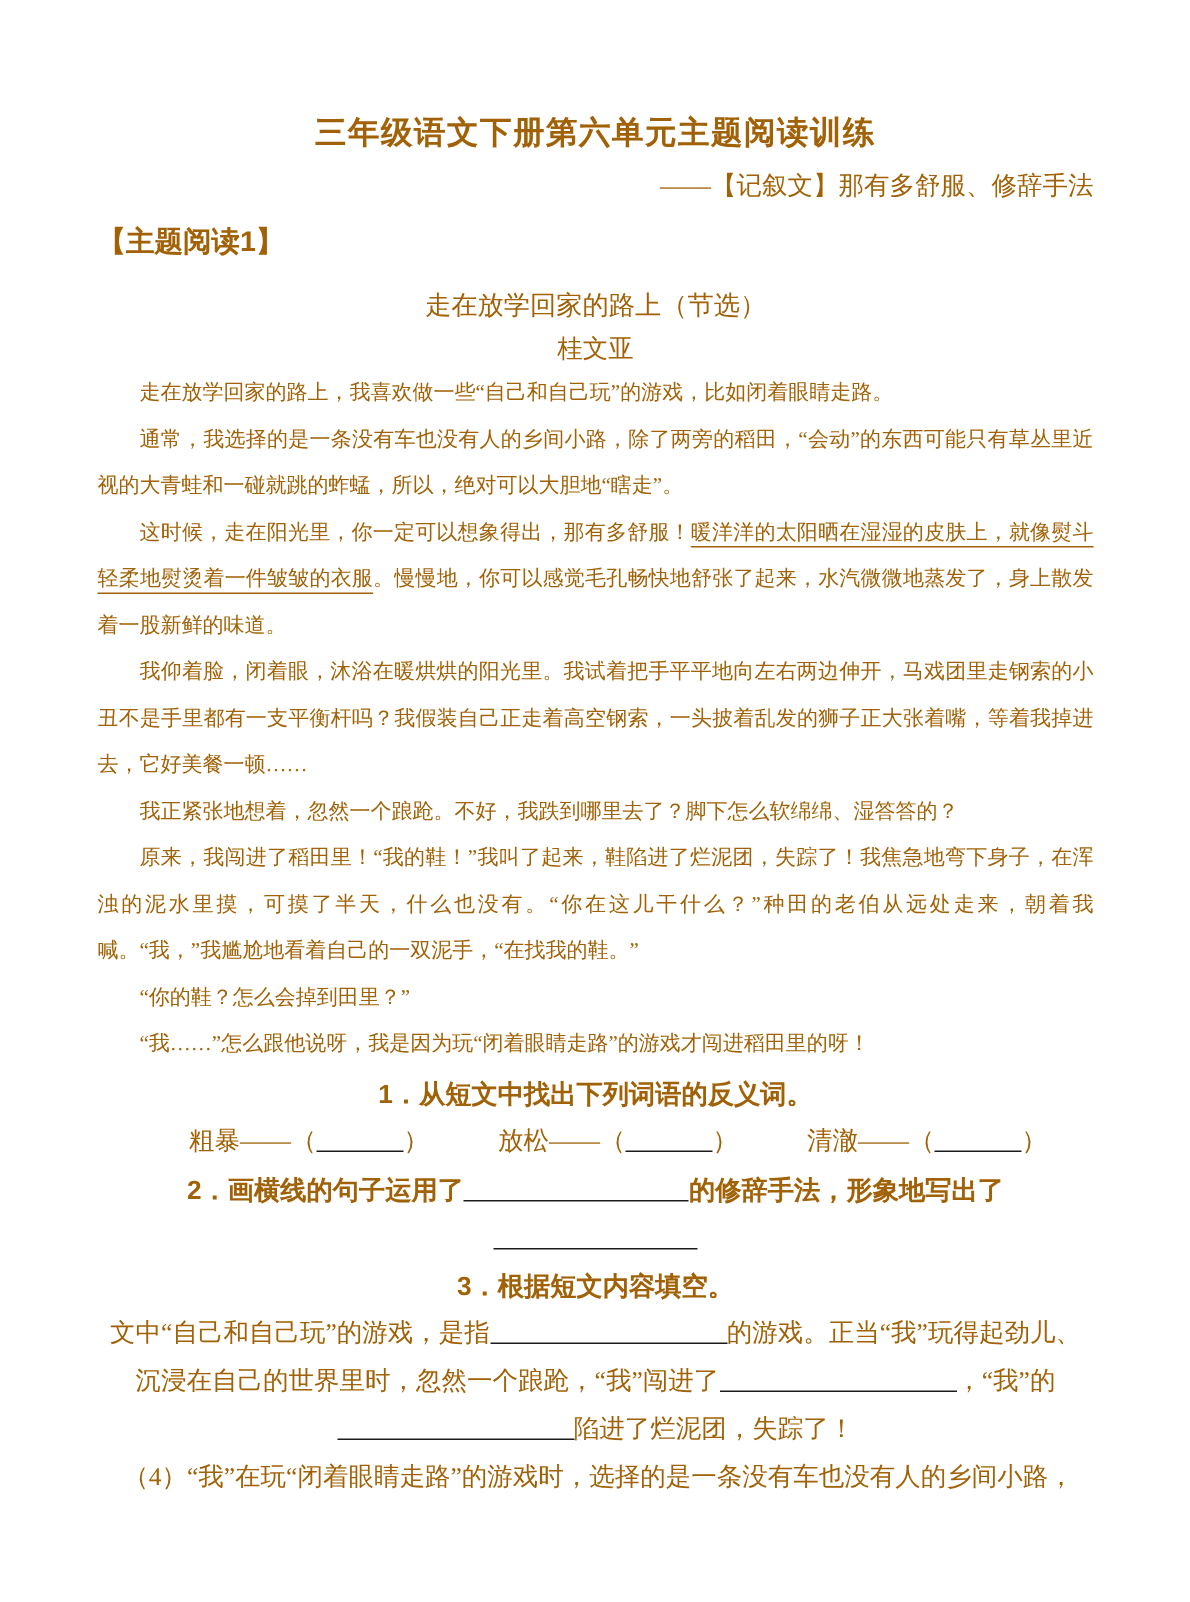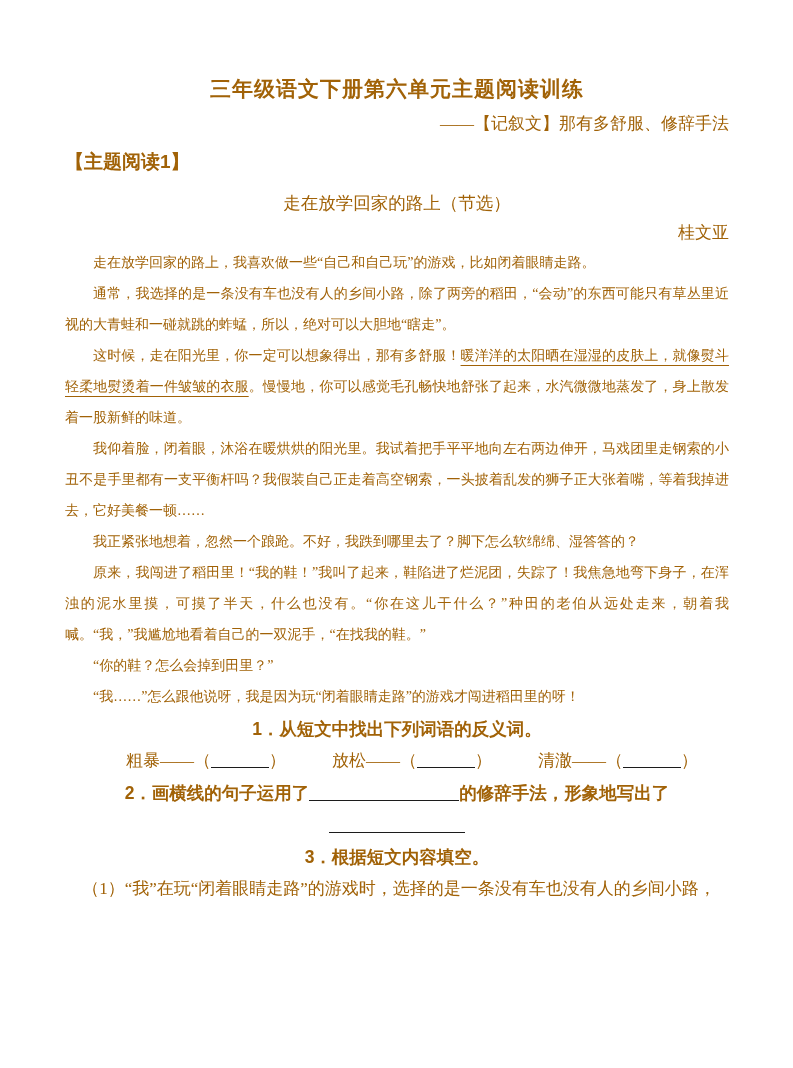--- a/index.html
+++ b/index.html
@@ -41,21 +41,21 @@
     font-family: "Liberation Sans", "DejaVu Sans", sans-serif;
     font-weight: 400;
     font-size: 17.5px;
     line-height: 28px;
     text-align: center;
   }
   .article-author {
     margin-top: 2px;
     font-size: 17px;
     line-height: 28px;
-    text-align: right;
+    text-align: center;
   }
   .passage { margin-top: 0; }
   .passage p {
     margin: 0;
     font-size: 14px;
     line-height: 31px;
     text-indent: 2em;
     text-align: justify;
   }
   .u-line {
@@ -118,16 +118,17 @@
     <p><span>原来，我闯进了稻田里！“我的鞋！”我叫了起来，鞋陷进了烂泥团，失踪了！我焦急地弯下身子，在浑浊的泥水里摸，可摸了半天，什么也没有。“你在这儿干什么？”种田的老伯从远处走来，朝着我喊。“我，”我尴尬地看着自己的一双泥手，“在找我的鞋。”</span></p>
     <p><span>“你的鞋？怎么会掉到田里？”</span></p>
     <p><span>“我……”怎么跟他说呀，我是因为玩“闭着眼睛走路”的游戏才闯进稻田里的呀！</span></p>
   </div>
 
   <div class="questions">
     <p class="q-heading">1．从短文中找出下列词语的反义词。</p>
     <p class="q1-answers"><span>粗暴——（</span><span class="blank" style="width: 58px;"></span><span>）</span><span class="gap" style="width: 46px;"></span><span>放松——（</span><span class="blank" style="width: 58px;"></span><span>）</span><span class="gap" style="width: 46px;"></span><span>清澈——（</span><span class="blank" style="width: 58px;"></span><span>）</span></p>
     <p class="q-heading"><span>2．画横线的句子运用了</span><span class="blank" style="width: 150px;"></span><span>的修辞手法，形象地写出了</span><span class="blank" style="width: 136px;"></span></p>
     <p class="q-heading">3．根据短文内容填空。</p>
-    <p class="q4-item">（1）“我”在玩“闭着眼睛走路”的游戏时，选择的是一条没有车也没有人的乡间小路，</p>
+    <p class="q3-body"><span>文中“自己和自己玩”的游戏，是指</span><span class="blank" style="width: 158px;"></span><span>的游戏。正当“我”玩得起劲儿、沉浸在自己的世界里时，忽然一个踉跄，“我”闯进了</span><span class="blank" style="width: 158px;"></span><span>，“我”的</span><span class="blank" style="width: 158px;"></span><span>陷进了烂泥团，失踪了！</span></p>
+    <p class="q4-item">（4）“我”在玩“闭着眼睛走路”的游戏时，选择的是一条没有车也没有人的乡间小路，</p>
   </div>
 
 </div>
 
 </body></html>

